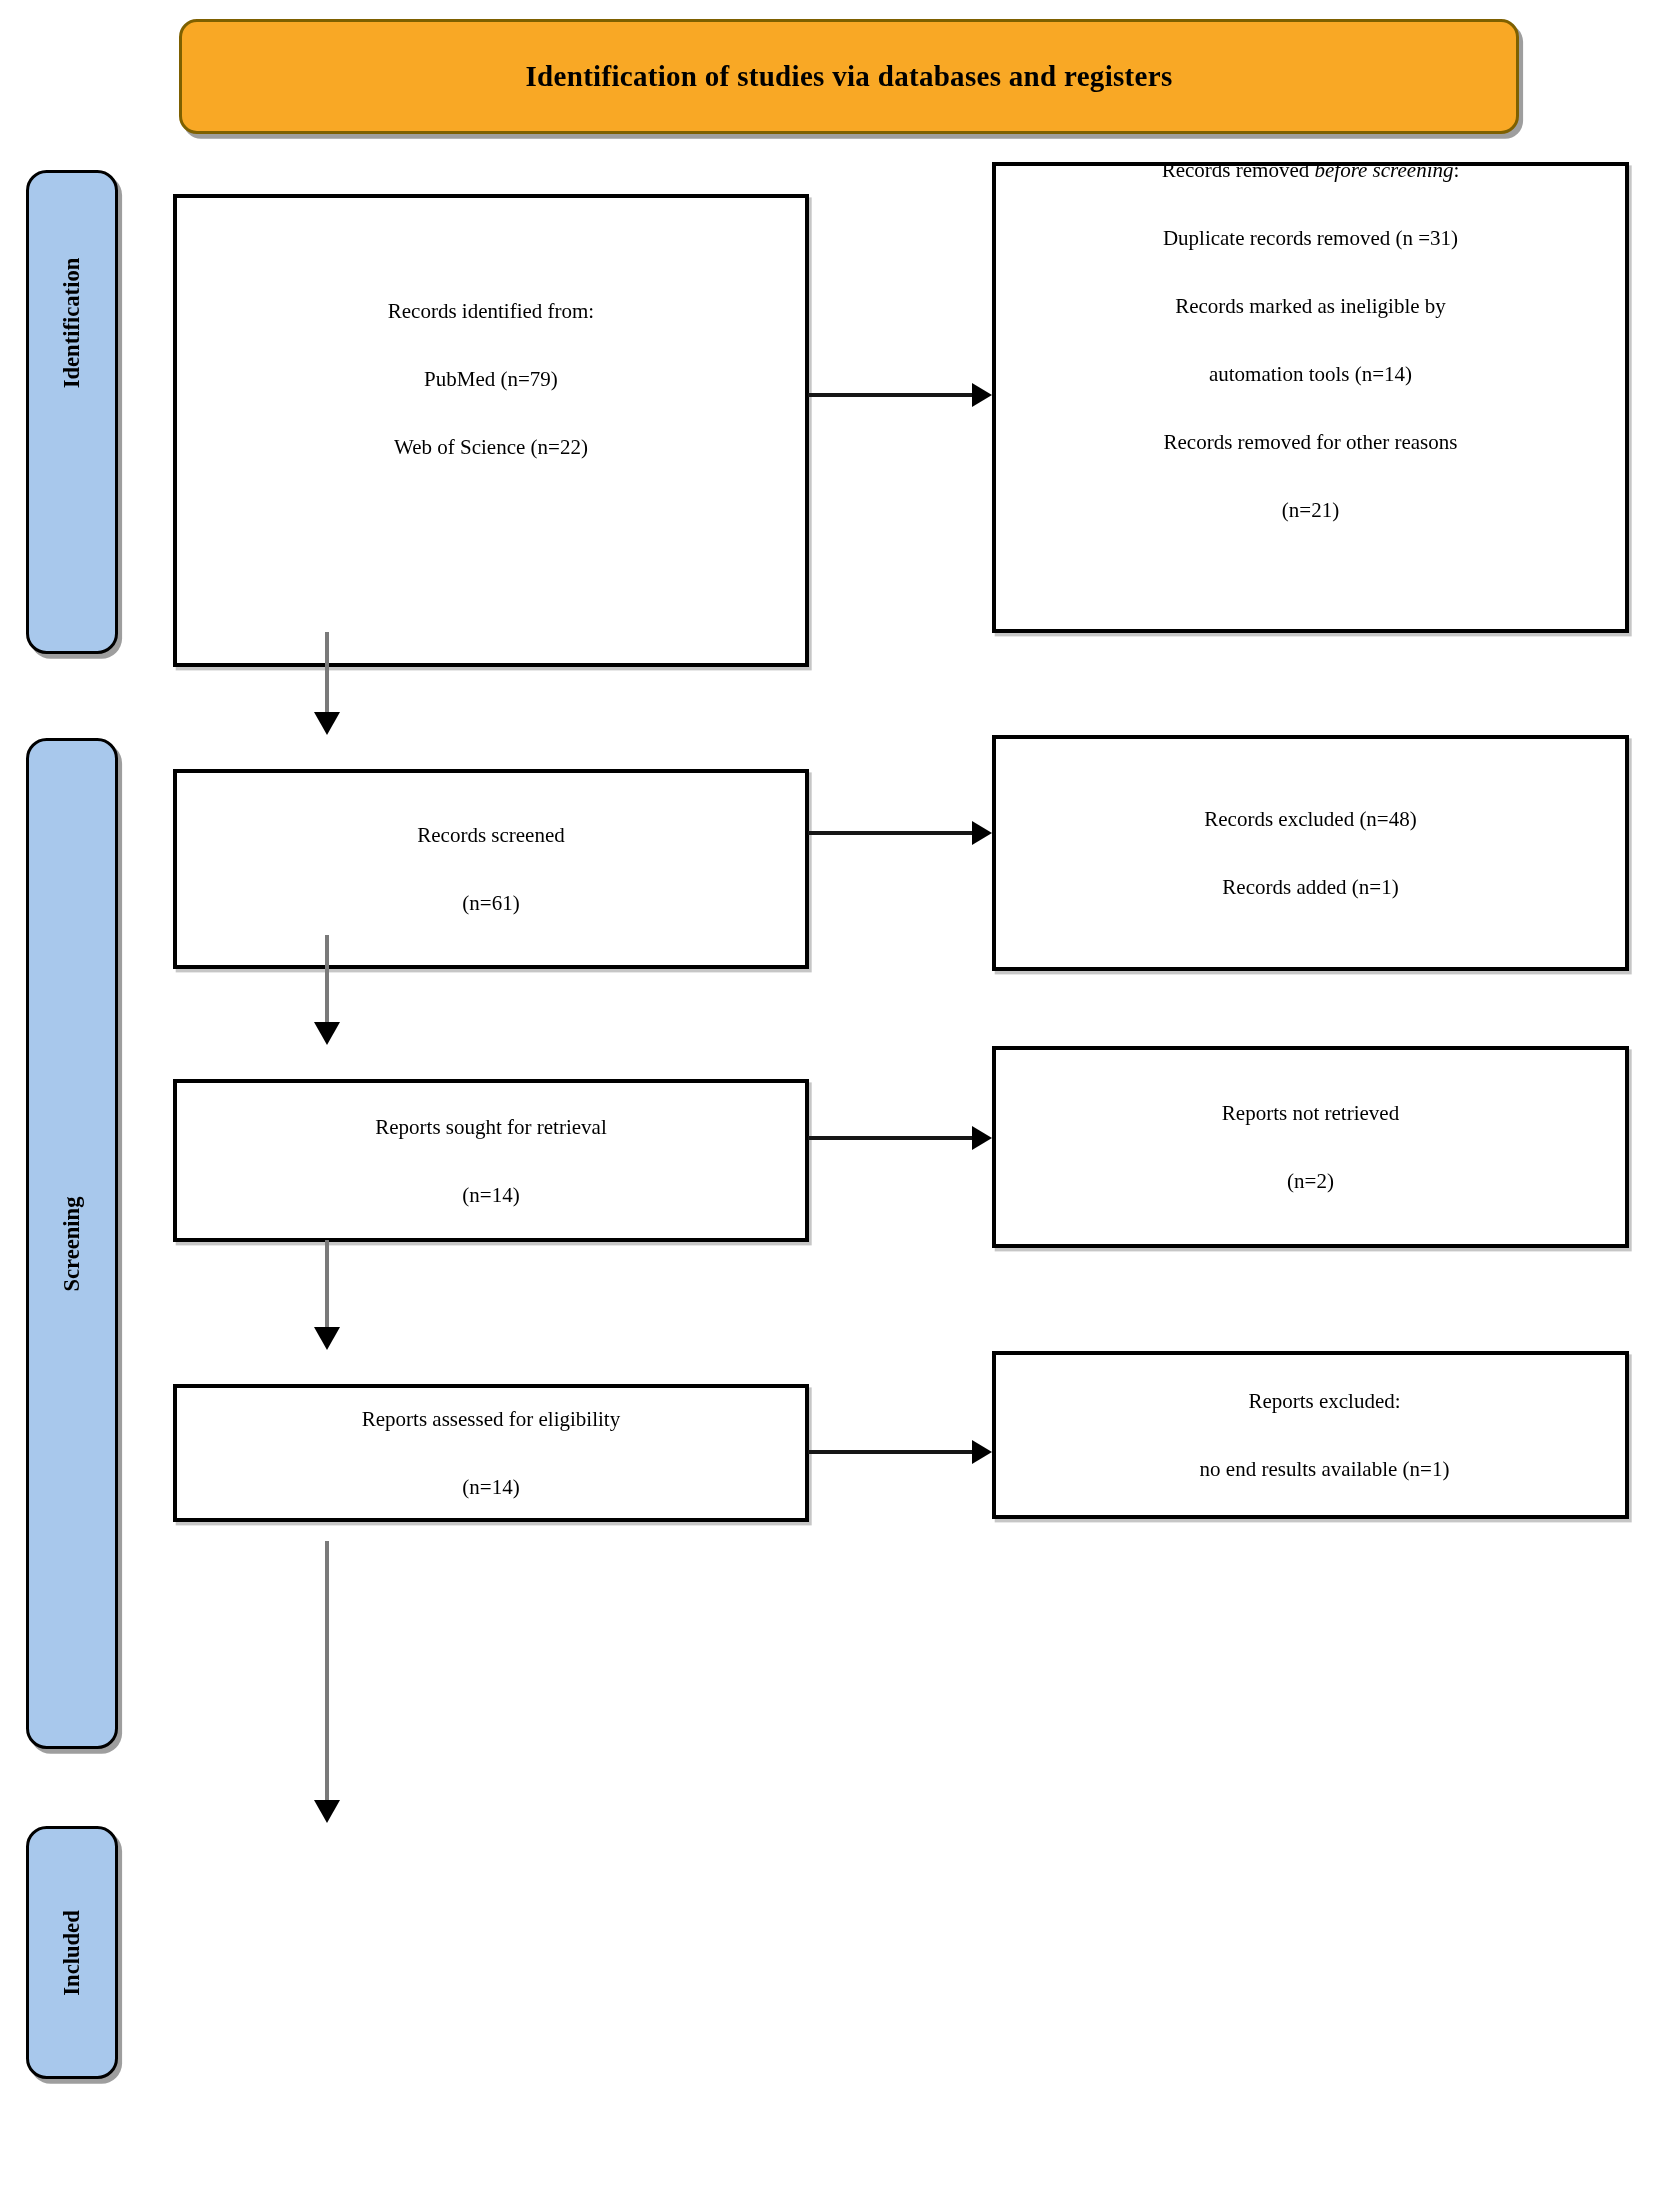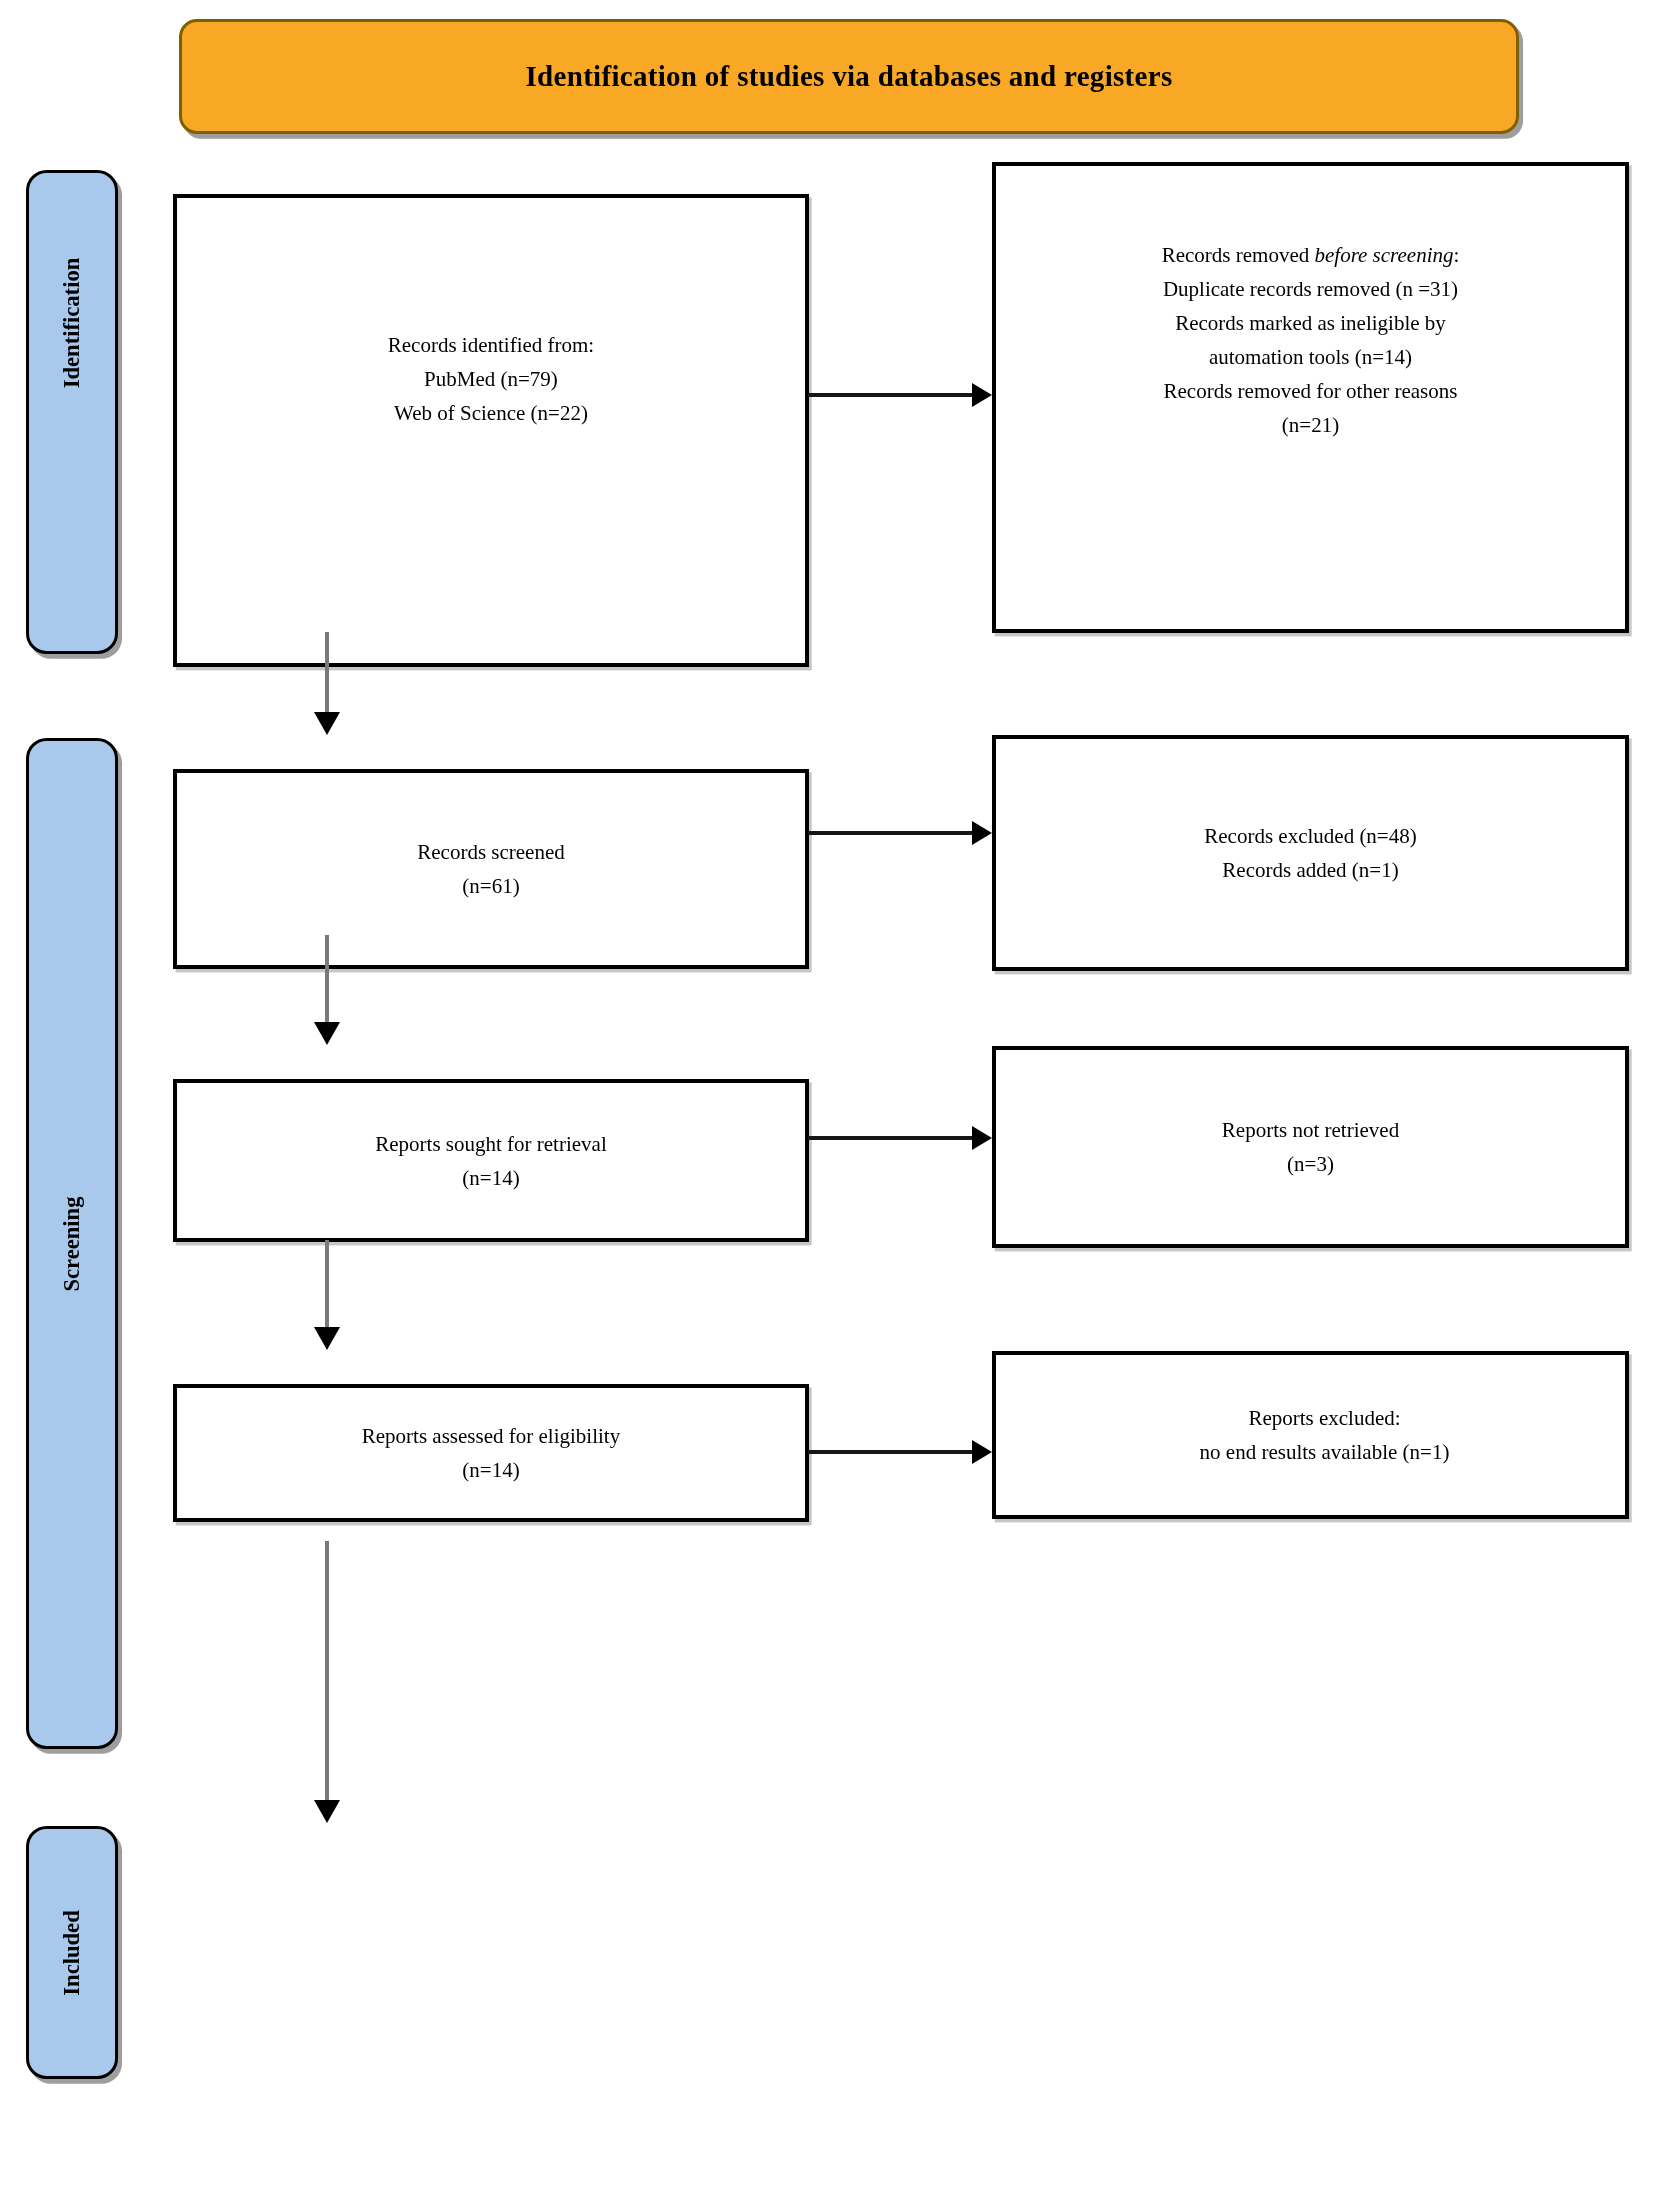--- a/index.html
+++ b/index.html
@@ -22,21 +22,21 @@
   .stage span{transform:rotate(-90deg);white-space:nowrap;font-weight:bold;
               font-size:22.6px;position:relative;}
   .stage-identification{top:170px;height:484px;}
   .stage-identification span{top:-89px;}
   .stage-screening{top:738px;height:1011px;}
   .stage-included{top:1826px;height:253px;}
 
   
   .fbox{position:absolute;background:#fff;border:4.1px solid #000;box-sizing:border-box;
         display:flex;flex-direction:column;align-items:center;justify-content:center;
-        text-align:center;box-shadow:2.7px 3.4px 0 #c6c6c6;}
+        text-align:center;box-shadow:2.7px 3.4px 0 #c6c6c6;gap:34px;}
   .fbox .line{display:block;font-size:21px;line-height:34px;}
   .col-left{left:173px;width:636px;margin-top:34px;}
   .col-right{left:992px;width:637px;}
   .b1{top:160px;height:473px;padding-bottom:103px;}
   .b2{top:735px;height:200px;}
   .b3{top:1045px;height:163px;}
   .b4{top:1350px;height:138px;}
   .b5{top:1824px;height:367px;padding-bottom:55px;}
   .r1{top:162px;height:471px;padding-bottom:116px;}
   .r2{top:735px;height:236px;}
@@ -105,21 +105,21 @@
     <span class="line">(n=21)</span>
   </div>
 
   <div class="fbox col-right r2">
     <span class="line">Records excluded (n=48)</span>
     <span class="line">Records added (n=1)</span>
   </div>
 
   <div class="fbox col-right r3">
     <span class="line">Reports not retrieved</span>
-    <span class="line">(n=3)</span>
+    <span class="line">(n=2)</span>
   </div>
 
   <div class="fbox col-right r4">
     <span class="line">Reports excluded:</span>
     <span class="line">no end results available (n=1)</span>
   </div>
 
   <div class="arrow-v" style="left:313px;top:632px;height:103px">
     <div class="shaft"></div>
     <div class="head"></div>

